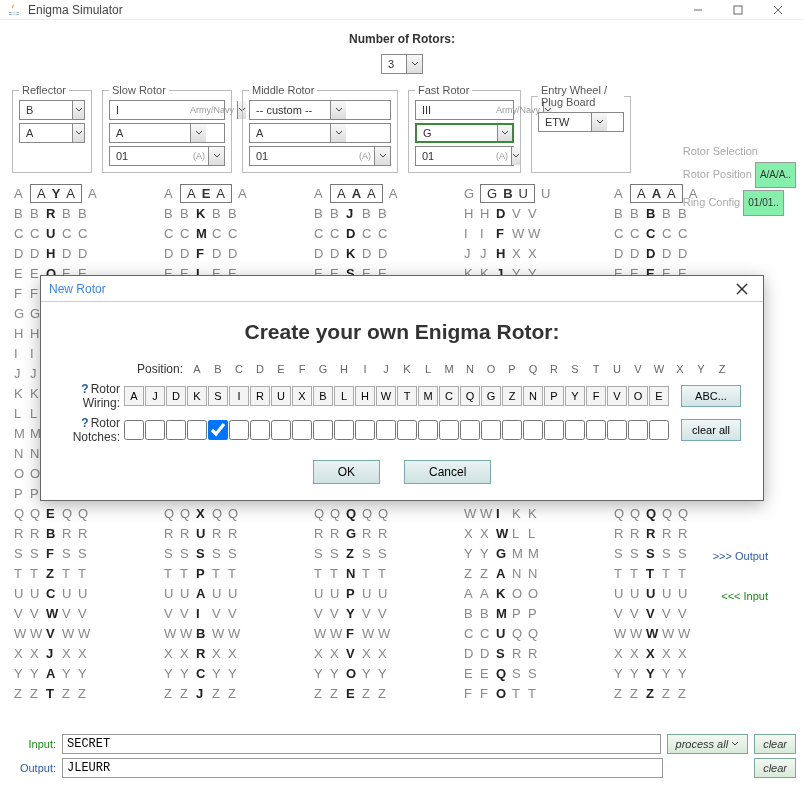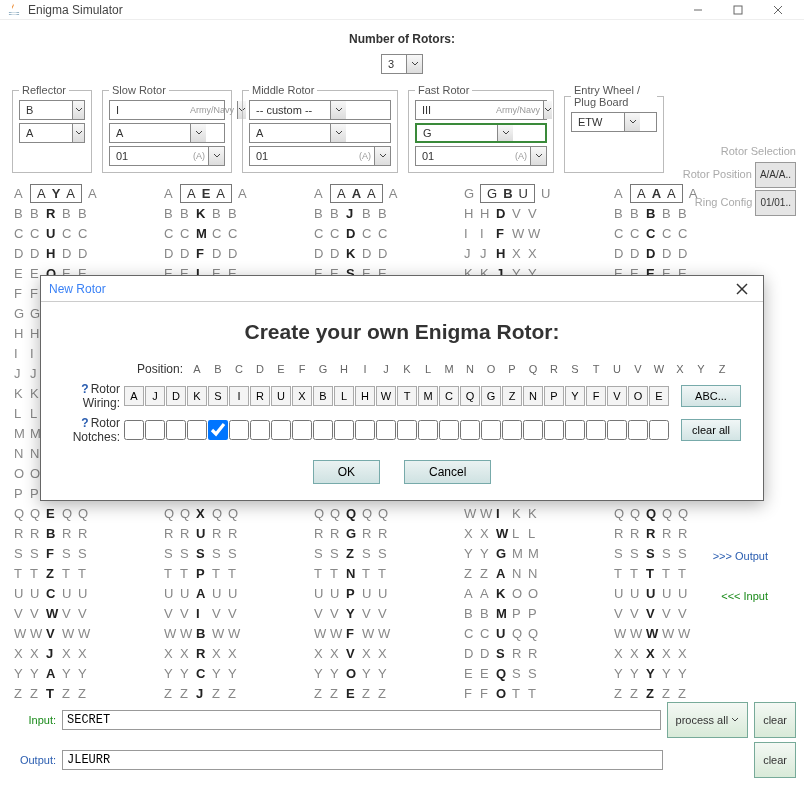--- a/index.html
+++ b/index.html
@@ -16,35 +16,35 @@
   .combo .arrow { border-left: 1px solid #888; width: 16px; height: 100%; display:flex; align-items:center; justify-content:center; background: linear-gradient(#f8f8f8,#ddd); }
   .arrow svg { width: 8px; height: 8px; }
   .groups { display: flex; gap: 10px; margin-top: 10px; padding: 0 4px; }
   fieldset { border: 1px solid #bbb; padding: 4px 6px 6px; margin: 0; font-size: 11px; min-width: 0; }
   fieldset legend { color: #555; padding: 0 3px; font-size: 11px; }
   .stack { display: flex; flex-direction: column; gap: 3px; }
   .combo.wide .val { min-width: 80px; }
   .combo.mid .val { min-width: 52px; }
   .combo .subl { color: #999; font-size: 9px; margin-left: auto; padding-right: 3px; }
   .combo .valwrap { display:flex; align-items:center; flex:1; }
-  .side-labels { position: absolute; right: 8px; top: 120px; font-size: 11px; color: #aaa; text-align: right; line-height: 22px; }
-  .minibtn { border:1px solid #999; background:#e5e5e5; padding: 1px 4px; font-size: 10px; color:#333; display:inline-block; margin-bottom:2px;}
+  .side-labels { position: absolute; right: 8px; top: 120px; font-size: 11px; color: #aaa; line-height: 22px; }
+  .minibtn { border:1px solid #999; background:#86efac; padding: 1px 4px; font-size: 10px; color:#333; display:inline-block; margin-bottom:2px;}
   .grid-area { position: relative; margin-top: 10px; height: 540px; padding: 0 4px; }
   .col { position: absolute; top:0; width: 140px; }
   .col .box { border:1px solid #777; display:inline-flex; gap:6px; padding:1px 6px; font-family: "Courier New", monospace; font-size:13px; }
   .col .row { display:flex; gap:6px; font-family:"Courier New",monospace; font-size:13px; padding:0 6px; height:20px; align-items:center;}
   .col .row .l { width:10px; color:#888;}
   .col .row .m { width:10px; font-weight:bold; color:#222;}
   .io { position:absolute; bottom:8px; left:0; right:0; padding:0 8px;}
   .io .line { display:flex; align-items:center; gap:6px; margin-top:4px;}
   .io .lbl { width:48px; text-align:right; font-size:11px;}
   .io .lbl.blue { color:#2a5db0; }
   .io .lbl.green { color:#1a8a1a;}
   .txt { flex:1; border:1px solid #999; background:#fff; height:20px; padding:2px 4px; font-family:"Courier New",monospace; font-size:12px;}
-  .btn { border:1px solid #7a9; background:linear-gradient(#f4f8f4,#d8ead8); padding:2px 8px; font-size:11px; color:#333; height:36px; display:inline-flex; align-items:center;}
+  .btn { border:1px solid #7a9; background:linear-gradient(#f4f8f4,#d8ead8); padding:2px 8px; font-size:11px; color:#333; height:20px; display:inline-flex; align-items:center;font-style:italic;}
   
   .dialog { position:absolute; left:40px; top:275px; width:724px; background:#fff; border:1px solid #666; box-shadow:0 4px 16px rgba(0,0,0,.3); z-index:10;}
   .dlg-titlebar { height:26px; display:flex; align-items:center; padding:0 8px; border-bottom:1px solid #ccc; background:#fff;}
   .dlg-titlebar .t { flex:1; font-size:12px; color:#3b82f6;}
   .dlg-close { width:26px; height:26px; display:flex; align-items:center; justify-content:center;}
   .dlg-body { padding: 18px 22px 16px; }
   .dlg-h { text-align:center; font-size:21px; font-weight:bold; color:#333; margin-bottom:18px;}
   .dlg-row { display:flex; align-items:center; gap:4px; margin:6px 0;}
   .dlg-row .lbl { width:120px; text-align:right; font-size:12px; color:#333;}
   .dlg-row .q { color:#2a5db0; font-weight:bold; margin-right:2px;}
@@ -184,21 +184,21 @@
             </span>
             <span class="arrow">
               <svg viewBox="0 0 8 8">
                 <path d="M1 2l3 3 3-3" fill="none" stroke="#444"></path>
               </svg>
             </span>
           </div>
       </div>
     </fieldset>
 
-    <fieldset style="width:146px">
+    <fieldset style="width:113px">
       <legend>Fast Rotor</legend>
       <div class="stack">
         <div class="combo wide">
             <span class="valwrap">
               <span class="val">III</span>
               <span class="subl">Army/Navy</span>
             </span>
             <span class="arrow">
               <svg viewBox="0 0 8 8">
                 <path d="M1 2l3 3 3-3" fill="none" stroke="#444"></path>

